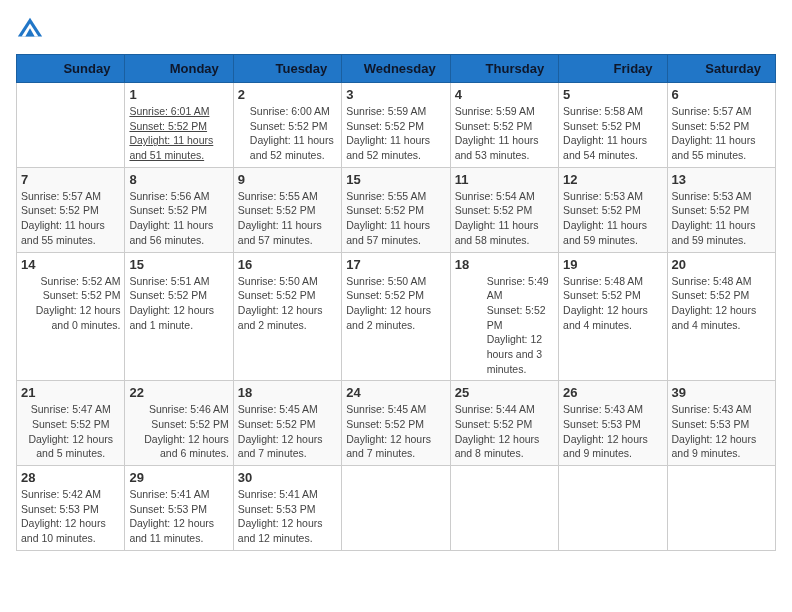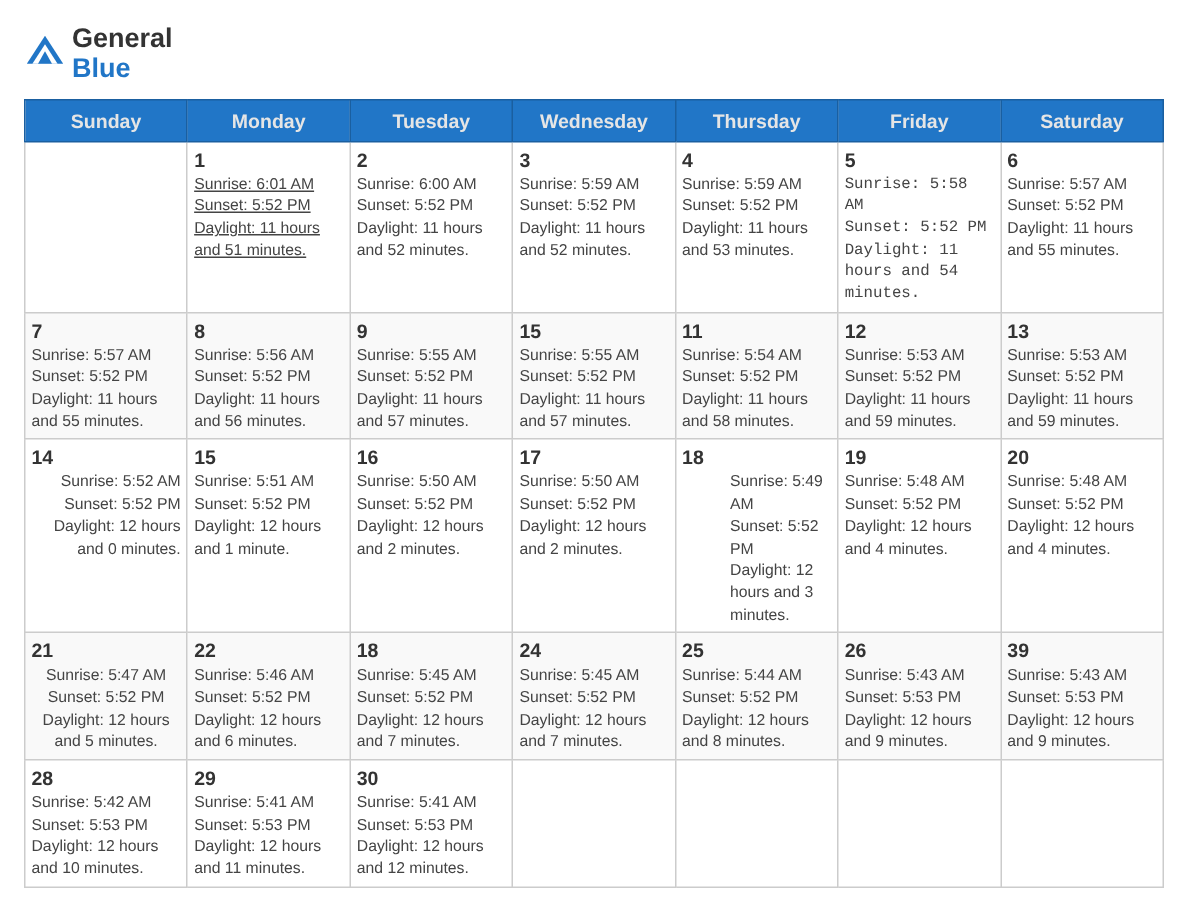--- a/index.html
+++ b/index.html
@@ -45,23 +45,23 @@
       color: #555;
       margin-top: 2px;
     }
     table {
       width: 100%;
       border-collapse: collapse;
       font-size: 11px;
     }
     thead tr th {
       background-color: #2176c7;
-      color: #e5e5e5;
-      padding: 6px 4px;
-      text-align: center;
+      color: #0f172a;
+      padding: 6px 14px;
+      text-align: right;
       font-size: 13px;
       font-weight: bold;
       border: 1px solid #1a5fa0;
     }
     tbody tr td {
       border: 1px solid #ccc;
       vertical-align: top;
       padding: 4px 4px;
       width: 108px;
       min-height: 70px;
@@ -90,26 +90,20 @@
 </head>
 <body>
 
 <div class="header">
   <div class="logo">
     <svg class="logo-icon" viewBox="0 0 30 30" xmlns="http://www.w3.org/2000/svg">
       <polygon points="15,2 28,22 2,22" fill="#2176c7"></polygon>
       <polygon points="15,8 24,22 6,22" fill="#fff"></polygon>
       <polygon points="15,13 20,22 10,22" fill="#2176c7"></polygon>
     </svg>
-    <div>
-      <div class="logo-text">
-        <span class="logo-general">General</span><br>
-        <span class="logo-blue">Blue</span>
-      </div>
-    </div>
   </div>
 </div>
 
 <table>
   <thead>
     <tr id="header-row">
         <th>Sunday</th>
         <th>Monday</th>
         <th>Tuesday</th>
         <th>Wednesday</th>
@@ -122,39 +116,39 @@
       <tr>
         <td class="empty"></td>
         <td>
           <span class="day-num">1</span>
           <div class="day-info" style="white-space: pre-line; text-decoration: underline;">Sunrise: 6:01 AM
 Sunset: 5:52 PM
 Daylight: 11 hours and 51 minutes.</div>
         </td>
         <td>
           <span class="day-num">2</span>
-          <div class="day-info" style="white-space: pre-line;">Sunrise: 6:00 AM
+          <div class="day-info" style="white-space: pre-line; margin-left: 12px;">Sunrise: 6:00 AM
 Sunset: 5:52 PM
 Daylight: 11 hours and 52 minutes.</div>
         </td>
         <td>
           <span class="day-num">3</span>
           <div class="day-info" style="white-space: pre-line;">Sunrise: 5:59 AM
 Sunset: 5:52 PM
 Daylight: 11 hours and 52 minutes.</div>
         </td>
         <td>
           <span class="day-num">4</span>
           <div class="day-info" style="white-space: pre-line;">Sunrise: 5:59 AM
 Sunset: 5:52 PM
 Daylight: 11 hours and 53 minutes.</div>
         </td>
         <td>
           <span class="day-num">5</span>
-          <div class="day-info" style="white-space: pre-line; font-family: Liberation Mono, monospace;">Sunrise: 5:58 AM
+          <div class="day-info" style="white-space: pre-line;">Sunrise: 5:58 AM
 Sunset: 5:52 PM
 Daylight: 11 hours and 54 minutes.</div>
         </td>
         <td>
           <span class="day-num">6</span>
           <div class="day-info" style="white-space: pre-line;">Sunrise: 5:57 AM
 Sunset: 5:52 PM
 Daylight: 11 hours and 55 minutes.</div>
         </td>
       </tr>
@@ -248,21 +242,21 @@
       </tr>
       <tr>
         <td>
           <span class="day-num">21</span>
           <div class="day-info" style="white-space: pre-line; text-align: center;">Sunrise: 5:47 AM
 Sunset: 5:52 PM
 Daylight: 12 hours and 5 minutes.</div>
         </td>
         <td>
           <span class="day-num">22</span>
-          <div class="day-info" style="white-space: pre-line;">Sunrise: 5:46 AM
+          <div class="day-info" style="white-space: pre-line; text-align: right;">Sunrise: 5:46 AM
 Sunset: 5:52 PM
 Daylight: 12 hours and 6 minutes.</div>
         </td>
         <td>
           <span class="day-num">18</span>
           <div class="day-info" style="white-space: pre-line;">Sunrise: 5:45 AM
 Sunset: 5:52 PM
 Daylight: 12 hours and 7 minutes.</div>
         </td>
         <td>

